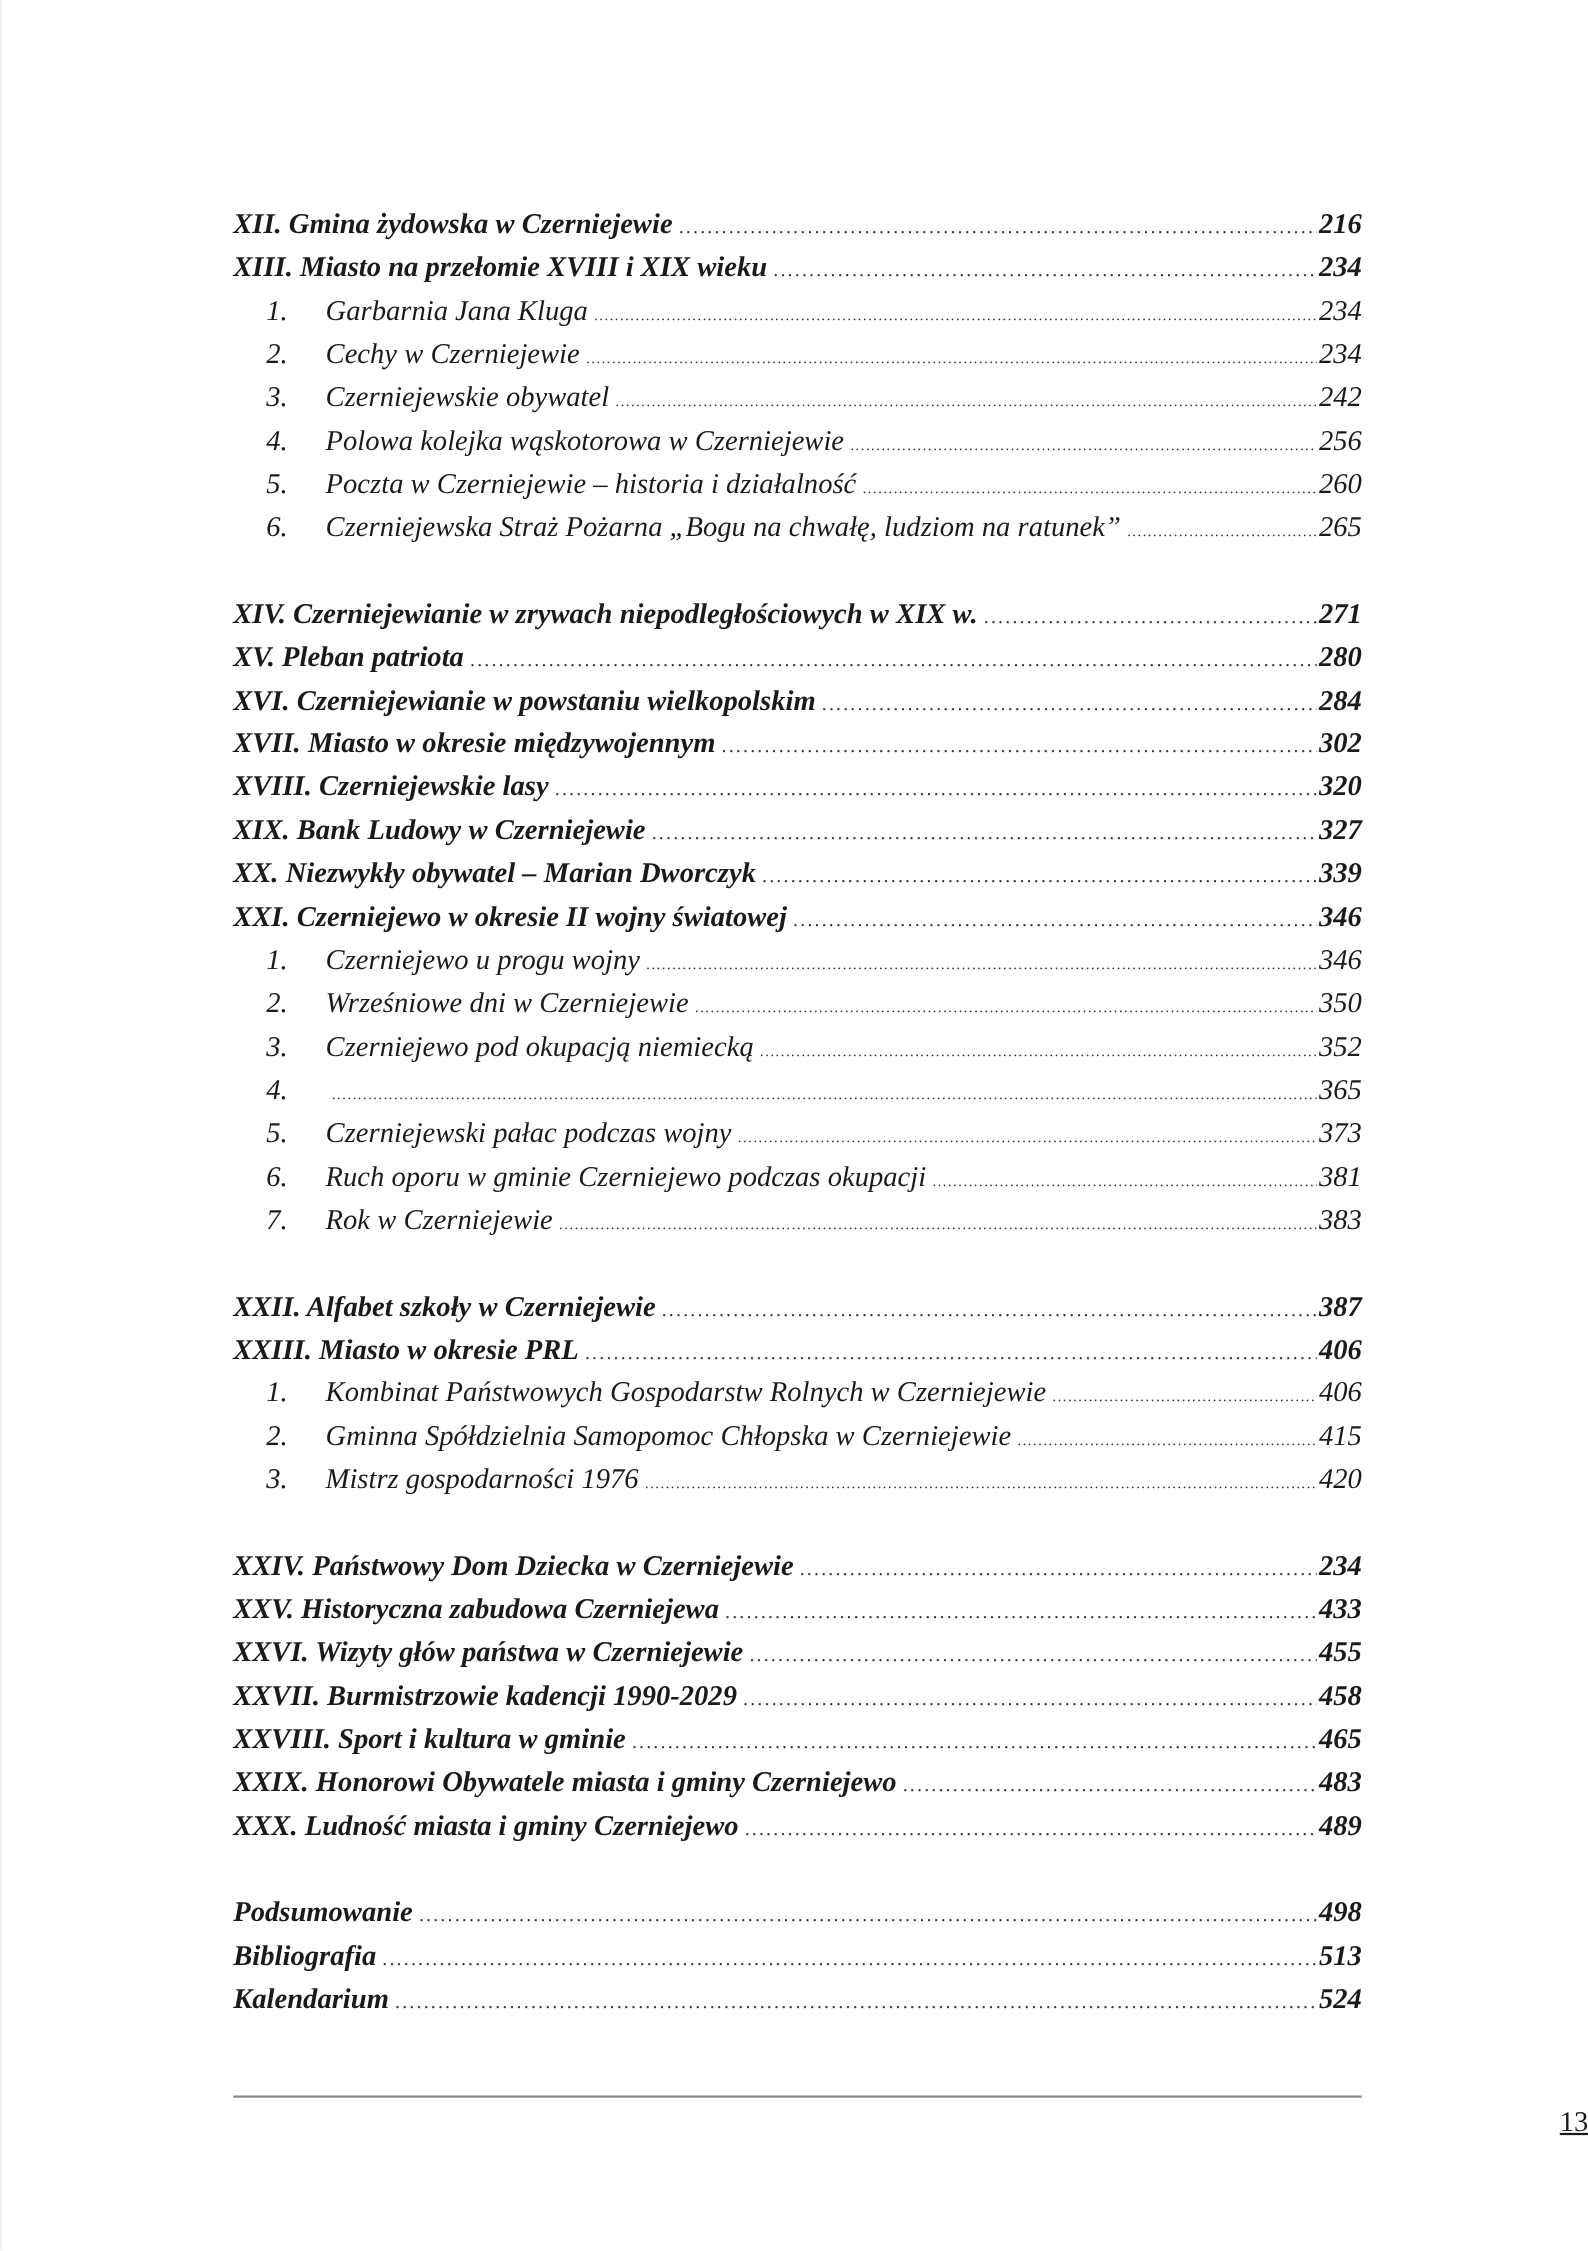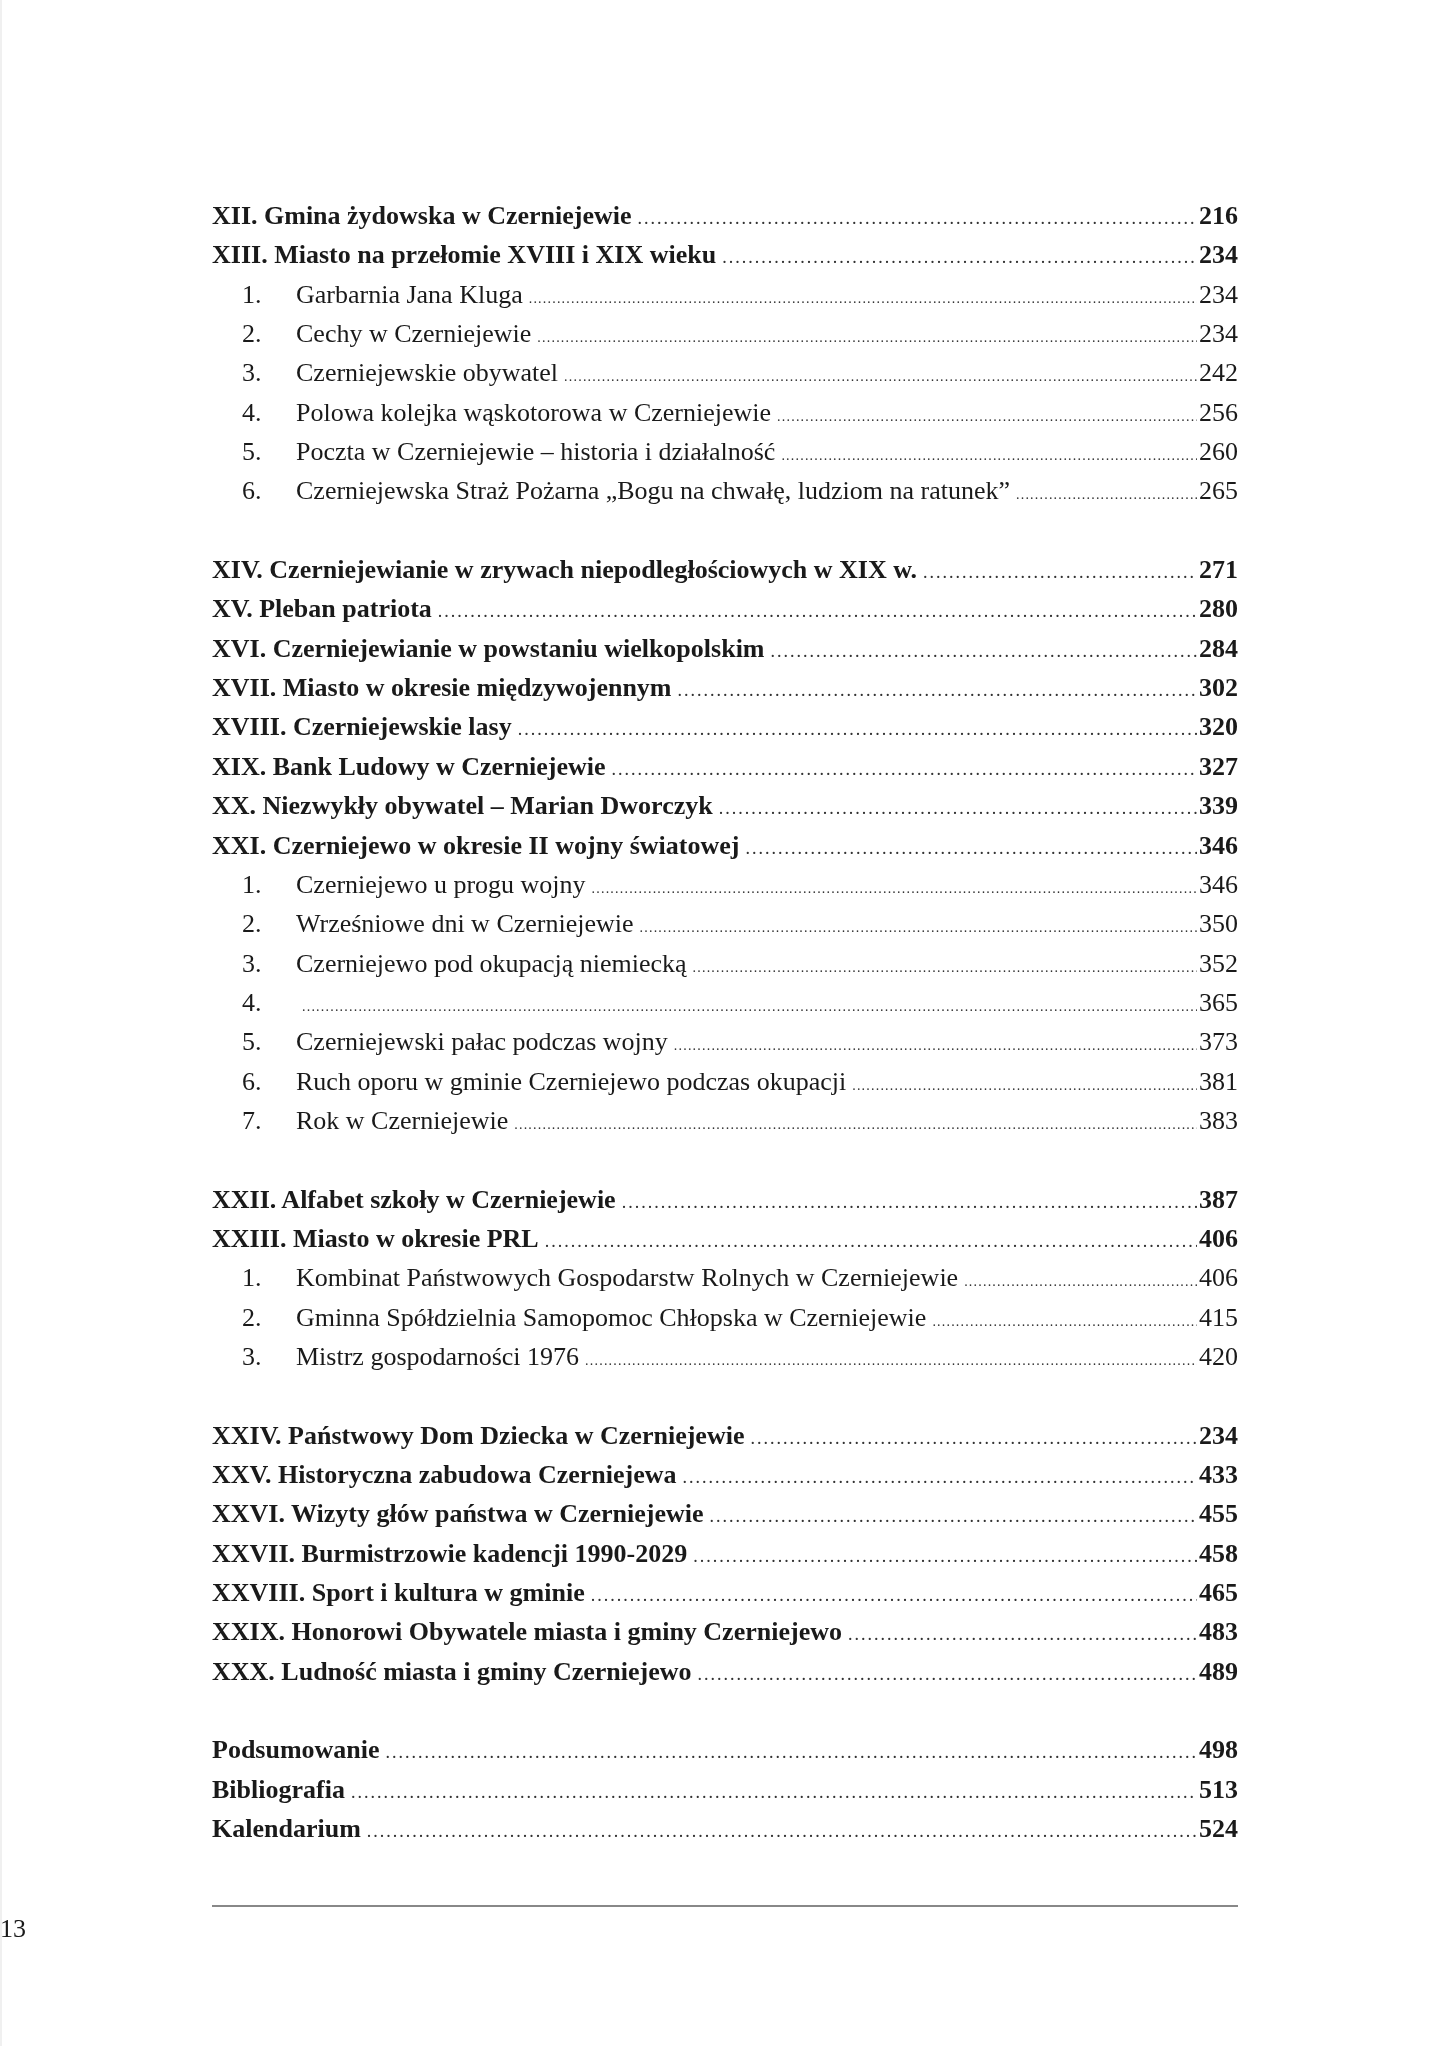--- a/index.html
+++ b/index.html
@@ -1,32 +1,32 @@
 <!DOCTYPE html>
 <html><head>
 <meta charset="utf-8">
 <style>
   html, body { margin:0; padding:0; background:#ffffff; }
   body { width:1444px; height:2046px; position:relative; overflow:hidden;
          font-family:"Liberation Serif", "DejaVu Serif", serif; color:#1a1a1a; }
   .page-edge { position:absolute; left:0; top:0; width:2px; height:2046px; background:#f0f0f0; }
-  #toc { position:absolute; left:212px; top:196px; width:1026px; }
+  #toc { position:absolute; left:212px; top:184px; width:1026px;font-style:italic; }
   .row { display:flex; align-items:baseline; height:39.35px; line-height:39.35px; font-size:26px; }
   .row.main { font-weight:bold; }
   .row.sub { font-weight:normal; }
   .row.gap { height:39.35px; }
   .title { white-space:nowrap; }
   .leader { flex:1 1 auto; overflow:hidden; white-space:nowrap; margin:0 2px 0 6px; color:#333; font-weight:normal; font-size:18px; letter-spacing:2px; position:relative; top:0; }
   .leader::before { content:"........................................................................................................................................................................................................................................"; }
   .row.sub .leader { font-size:14px; letter-spacing:1.2px; }
   .page { flex:0 0 auto; text-align:right; }
   .sub-index { flex:0 0 54px; width:54px; padding-left:30px; }
   .sub-title { white-space:nowrap; }
   #footer-rule { position:absolute; left:212px; top:1905px; width:1026px; height:2px; background:#888; }
-  #page-number { position:absolute; left:0; width:1444px; top:1914px; text-align:left; font-size:26px; color:#1a1a1a; }
+  #page-number { position:absolute; left:0; width:1444px; top:1914px; text-align:right; font-size:26px; color:#1a1a1a;text-decoration:underline; }
 </style>
 </head>
 <body>
 
 <div class="page-edge"></div>
 
 <div id="toc">
     <div class="row main">
       <span class="title">XII. Gmina żydowska w Czerniejewie</span>
       <span class="leader"></span>

